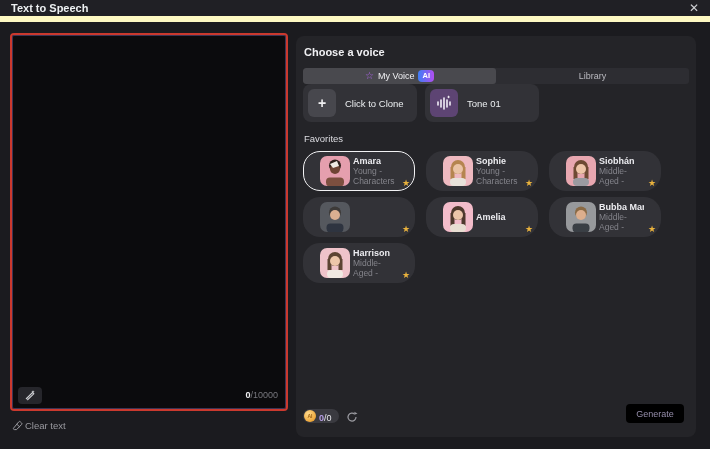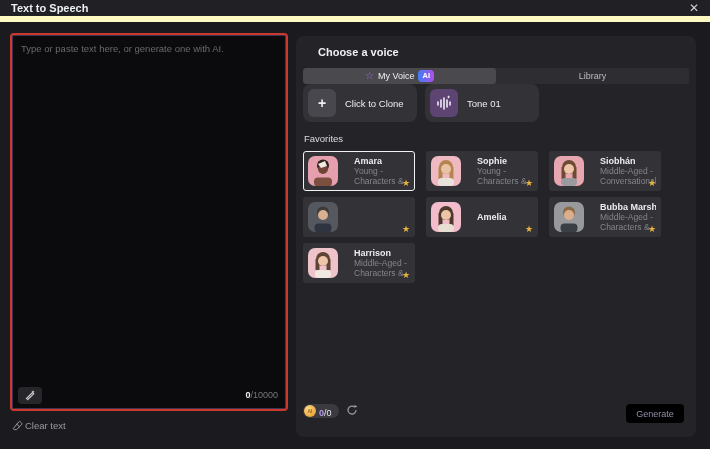--- a/index.html
+++ b/index.html
@@ -39,21 +39,21 @@
   .counter .limit { color:#77777d; }
   .clear-row {
     position:absolute; left:12px; top:418px; height:14px;
     display:flex; align-items:center; gap:2px; color:#9a9aa0; font-size:9.5px; cursor:pointer;
   }
   
   .voice-panel {
     position:absolute; left:296px; top:36px; width:400px; height:401px;
     background:#242428; border-radius:8px; padding:8px 7px;
   }
-  .panel-heading { font-size:11px; font-weight:bold; color:#f0f0f3; margin:2px 0 10px 15px; }
+  .panel-heading { font-size:11px; font-weight:bold; color:#f0f0f3; margin:2px 0 10px 1px; }
   .tabbar {
     width:386px; height:16px; background:#2d2d32; border-radius:3px;
     display:flex; overflow:hidden;
   }
   .tab { flex:1; display:flex; align-items:center; justify-content:center; gap:4px;
          font-size:9px; color:#b9b9bf; cursor:pointer; border-radius:3px; }
   .tab.active { background:#49494e; color:#f0f0f3; }
   .tab-star { color:#b266f2; font-size:10px; line-height:1; }
   .ai-badge {
     background:linear-gradient(90deg,#3e7ef6,#b14ef0);
@@ -71,34 +71,34 @@
     color:#f0f0f2; font-size:14px; font-weight:bold; line-height:1;
   }
   .tone-sq {
     width:28px; height:28px; background:#5d4473; border-radius:6px;
     display:flex; align-items:center; justify-content:center;
   }
   .clone-card .lbl { font-size:9.5px; color:#eceff1; }
   
   .fav-grid { display:flex; flex-wrap:wrap; gap:6px 11px; }
   .vcard {
-    position:relative; width:112px; height:40px; background:#323237; border-radius:3px;
-    display:flex; align-items:center; padding:0 4px; gap:16px; cursor:pointer;
+    position:relative; width:112px; height:40px; background:#323237; border-radius:17px;
+    display:flex; align-items:center; padding:0 16px; gap:3px; cursor:pointer;
     border:1.5px solid transparent;
   }
   .vcard.selected { border-color:#f2f2f4; }
   .avatar { width:30px; height:30px; flex:0 0 30px; border-radius:7px; overflow:hidden; display:block; }
   .vtext { min-width:0; }
   .vname { font-size:9px; font-weight:bold; color:#ececf0; white-space:nowrap; overflow:hidden; }
   .vdesc { font-size:8.5px; color:#84848b; line-height:1.2; max-height:21px; overflow:hidden; }
   .fav-star { position:absolute; right:4px; bottom:2px; color:#e9b23d; font-size:9px; }
   
   .panel-footer {
     position:absolute; left:7px; right:12px; bottom:14px; height:19px;
-    display:flex; align-items:flex-start; gap:7px;
+    display:flex; align-items:flex-end; gap:7px;
   }
   .credits-pill {
     height:14px; background:#3a3a40; border-radius:8px;
     display:flex; align-items:center; gap:3px; padding:0 7px 0 1px; cursor:pointer;
   }
   .coin {
     width:12px; height:12px; border-radius:50%;
     background:radial-gradient(circle at 35% 30%, #ffd98a, #eda83c 70%, #c9821f);
     display:flex; align-items:center; justify-content:center;
     color:#9a5f12; font-size:5px; font-weight:bold;
@@ -114,21 +114,20 @@
 </style>
 </head>
 <body>
 
 <div class="titlebar">
   <span class="title">Text to Speech</span>
   <span class="close-btn">✕</span>
 </div>
 
 <div class="editor">
-  <div class="placeholder">Type or paste text here, or generate one with AI.</div>
   <div class="editor-footer">
     <div class="ai-write-btn">
       <span>
         <svg width="12" height="12" viewBox="0 0 12 12">
           <path d="M2 10 L8.5 3.5 L9.8 4.8 L3.3 11" fill="none" stroke="#cfd0d4" stroke-width="1.1"></path>
           <path d="M9 1.2 l.5 1.1 1.1.5 -1.1.5 -.5 1.1 -.5-1.1 -1.1-.5 1.1-.5z" fill="#cfd0d4"></path>
         </svg>
       </span>
     </div>
     <div class="counter">

